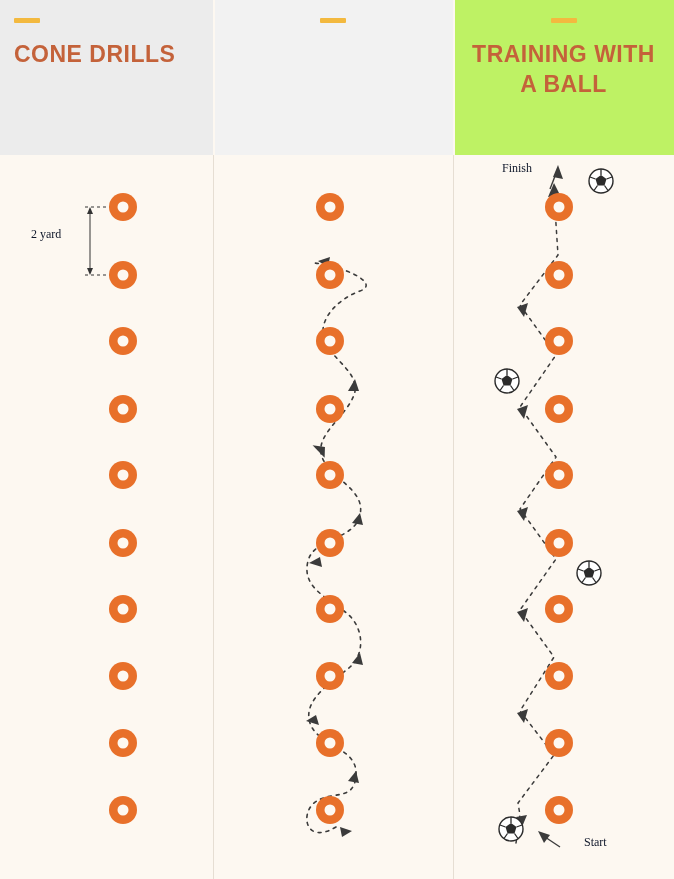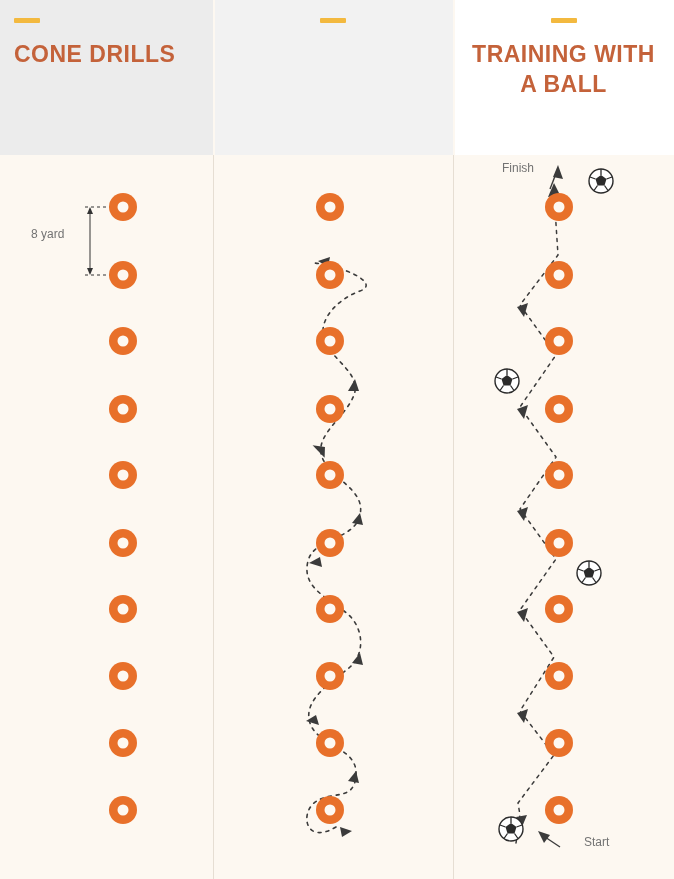--- a/index.html
+++ b/index.html
@@ -30,21 +30,21 @@
     display: flex;
     background: #ececec;
   }
   .header-col {
     position: relative;
     box-sizing: border-box;
     padding: 18px 14px 0 14px;
   }
   .header-col.c1 { width: 213px; background: #ececec; }
   .header-col.c2 { width: 240px; background: #f2f2f2; }
-  .header-col.c3 { width: 221px; background: #ffffff; }
+  .header-col.c3 { width: 221px; background: #bef264; }
 
   .header-sep {
     position: absolute;
     top: 0;
     width: 2px;
     height: 155px;
     background: #fdf8f1;
   }
   .header-sep.s1 { left: 213px; }
   .header-sep.s2 { left: 453px; }
@@ -95,22 +95,22 @@
   }
   .panel.p1 { left: 0;   width: 213px; }
   .panel.p2 { left: 214px; width: 239px; }
   .panel.p3 { left: 454px; width: 220px; }
 
   svg { display: block; }
 
   .label-text {
     position: absolute;
     font-size: 12px;
-    color: #737373;
-    font-family: Liberation Sans, sans-serif;
+    color: #0f172a;
+    font-family: Liberation Serif, serif;
     white-space: nowrap;
   }
   .label-yard  { left: 31px; top: 72px; }
   .label-finish{ left: 48px; top: 6px; }
   .label-start { left: 110px; top: 680px; margin-left: 20px; }
 </style>
 </head>
 <body>
 
 <div class="page">
@@ -190,21 +190,21 @@
               <circle cx="123" cy="588" r="14"></circle>
               <circle cx="123" cy="588" r="5.5" fill="#fdf8f1"></circle>
             </g>
           <g>
               <circle cx="123" cy="655" r="14"></circle>
               <circle cx="123" cy="655" r="5.5" fill="#fdf8f1"></circle>
             </g>
         </g>
       </svg>
 
-      <div class="label-text label-yard">8 yard</div>
+      <div class="label-text label-yard">2 yard</div>
     </div>
 
     <div class="panel p2">
       <svg width="239" height="724" viewBox="0 0 239 724">
 
         <path d="M122 672
                  C 92 690, 86 660, 100 648
                  C 118 634, 140 648, 142 620
                  C 144 592, 104 592, 96 568
                  C 88 544, 120 526, 136 512

